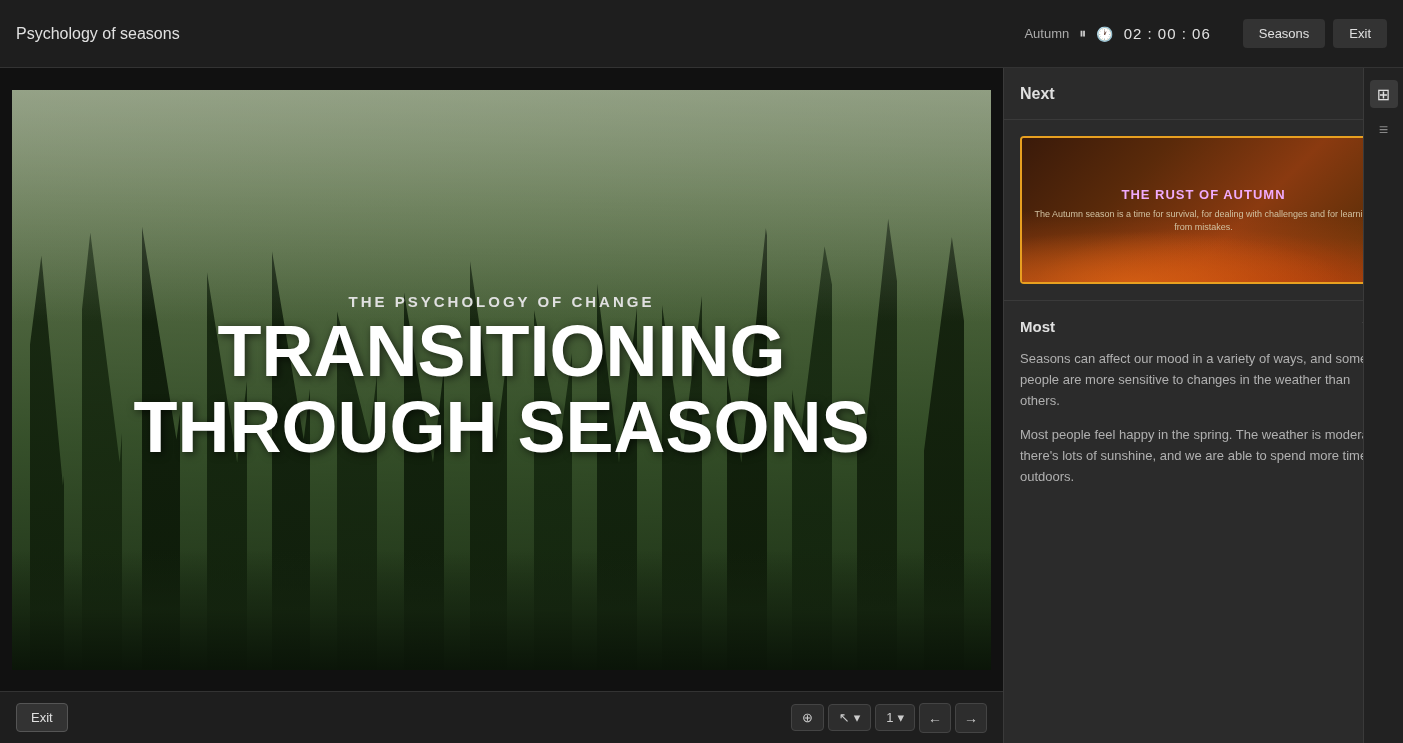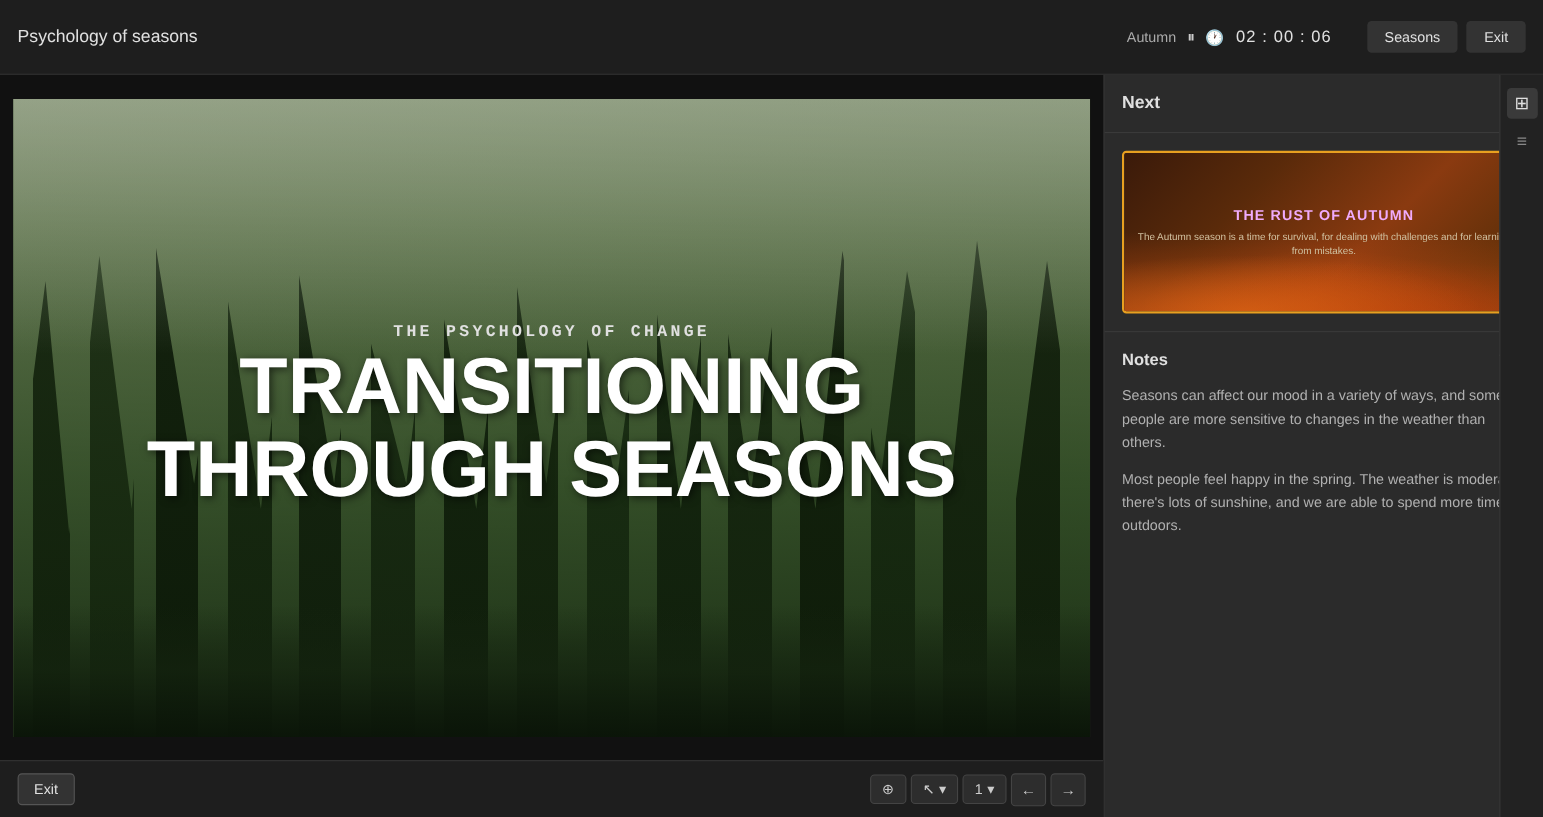--- a/index.html
+++ b/index.html
@@ -148,21 +148,20 @@
       text-align: center;
       padding: 20px;
     }
     .slide-subtitle {
       font-size: 15px;
       font-weight: 600;
       letter-spacing: 3px;
       color: #e0e0e0;
       margin-bottom: 4px;
       text-transform: uppercase;
-      font-family: Liberation Mono, monospace;
     }
     .slide-title {
       font-size: 72px;
       font-weight: 700;
       color: #ffffff;
       text-transform: uppercase;
       line-height: 1.05;
       text-shadow: 2px 2px 8px rgba(0,0,0,0.6);
     }
 
@@ -494,21 +493,21 @@
         "></div>
         <div class="thumb-content">
           <div class="thumb-title">THE RUST OF AUTUMN</div>
           <div class="thumb-subtitle">The Autumn season is a time for survival, for dealing with challenges and for learning from mistakes.</div>
         </div>
       </div>
     </div>
 
     <div class="notes-section">
       <div class="notes-header">
-        <span class="notes-title">Notes</span>
+        <span class="notes-title">Most</span>
         <div class="notes-font-controls">
           <button class="font-btn" style="font-size:11px;">T</button>
           <button class="font-btn" style="font-size:16px;font-weight:600;">T</button>
         </div>
       </div>
       <div class="notes-text">
         <p>Seasons can affect our mood in a variety of ways, and some people are more sensitive to changes in the weather than others.</p>
         <p>Most people feel happy in the spring. The weather is moderate, there's lots of sunshine, and we are able to spend more time outdoors.</p>
       </div>
     </div>

